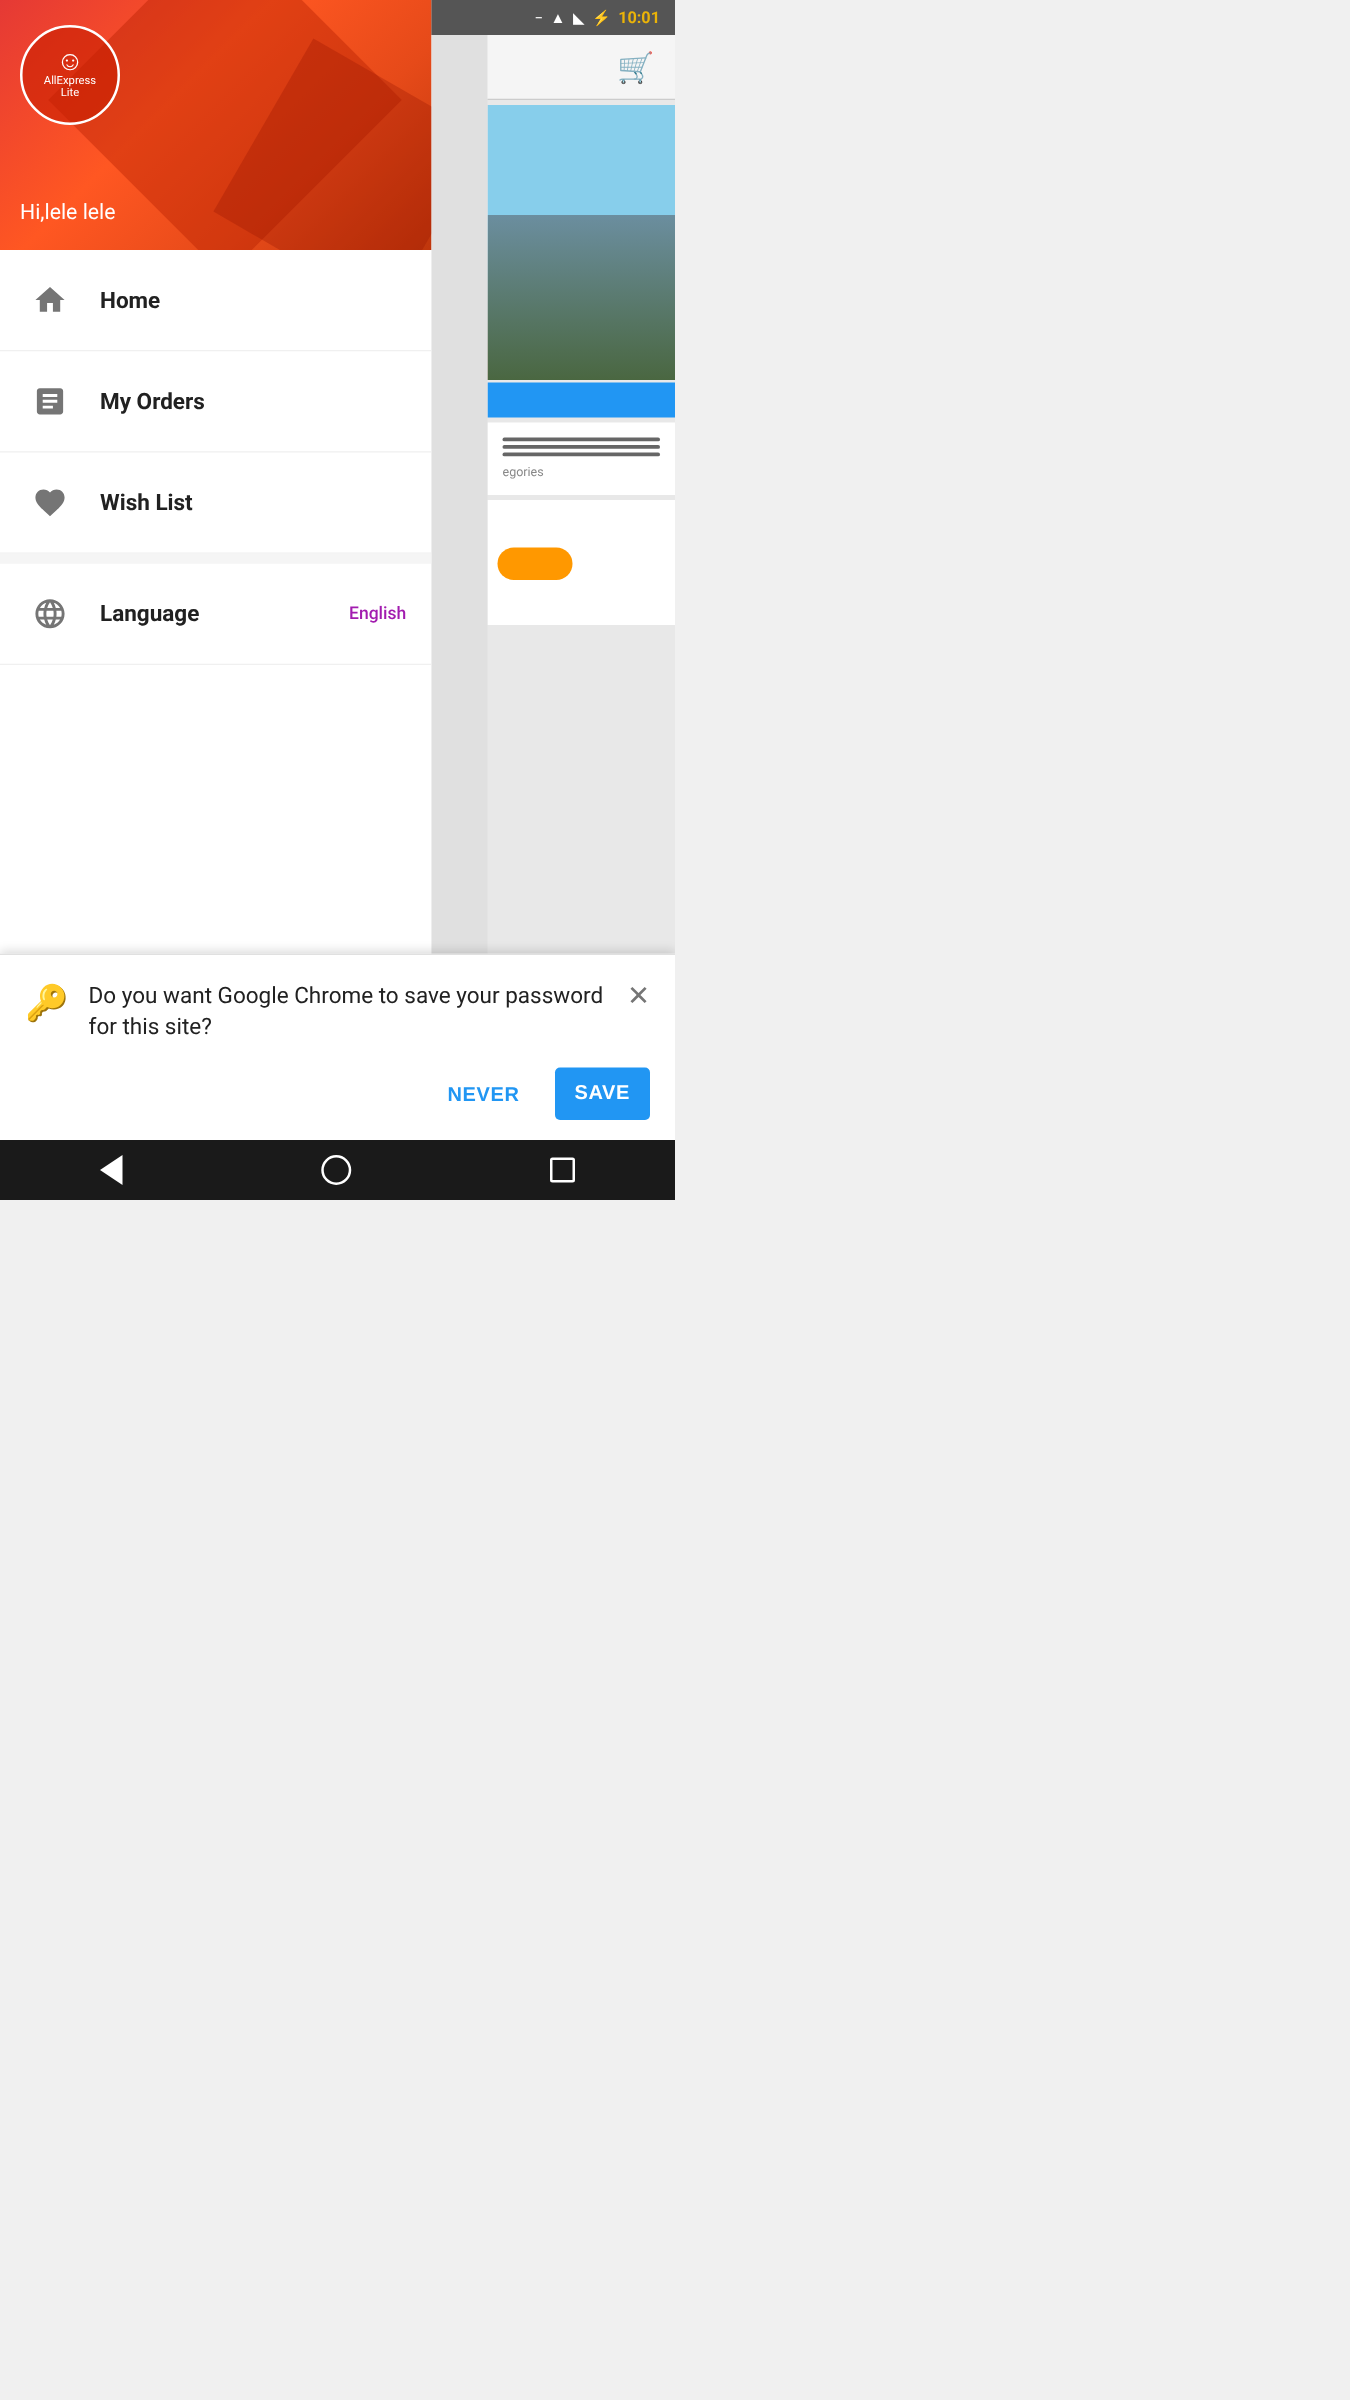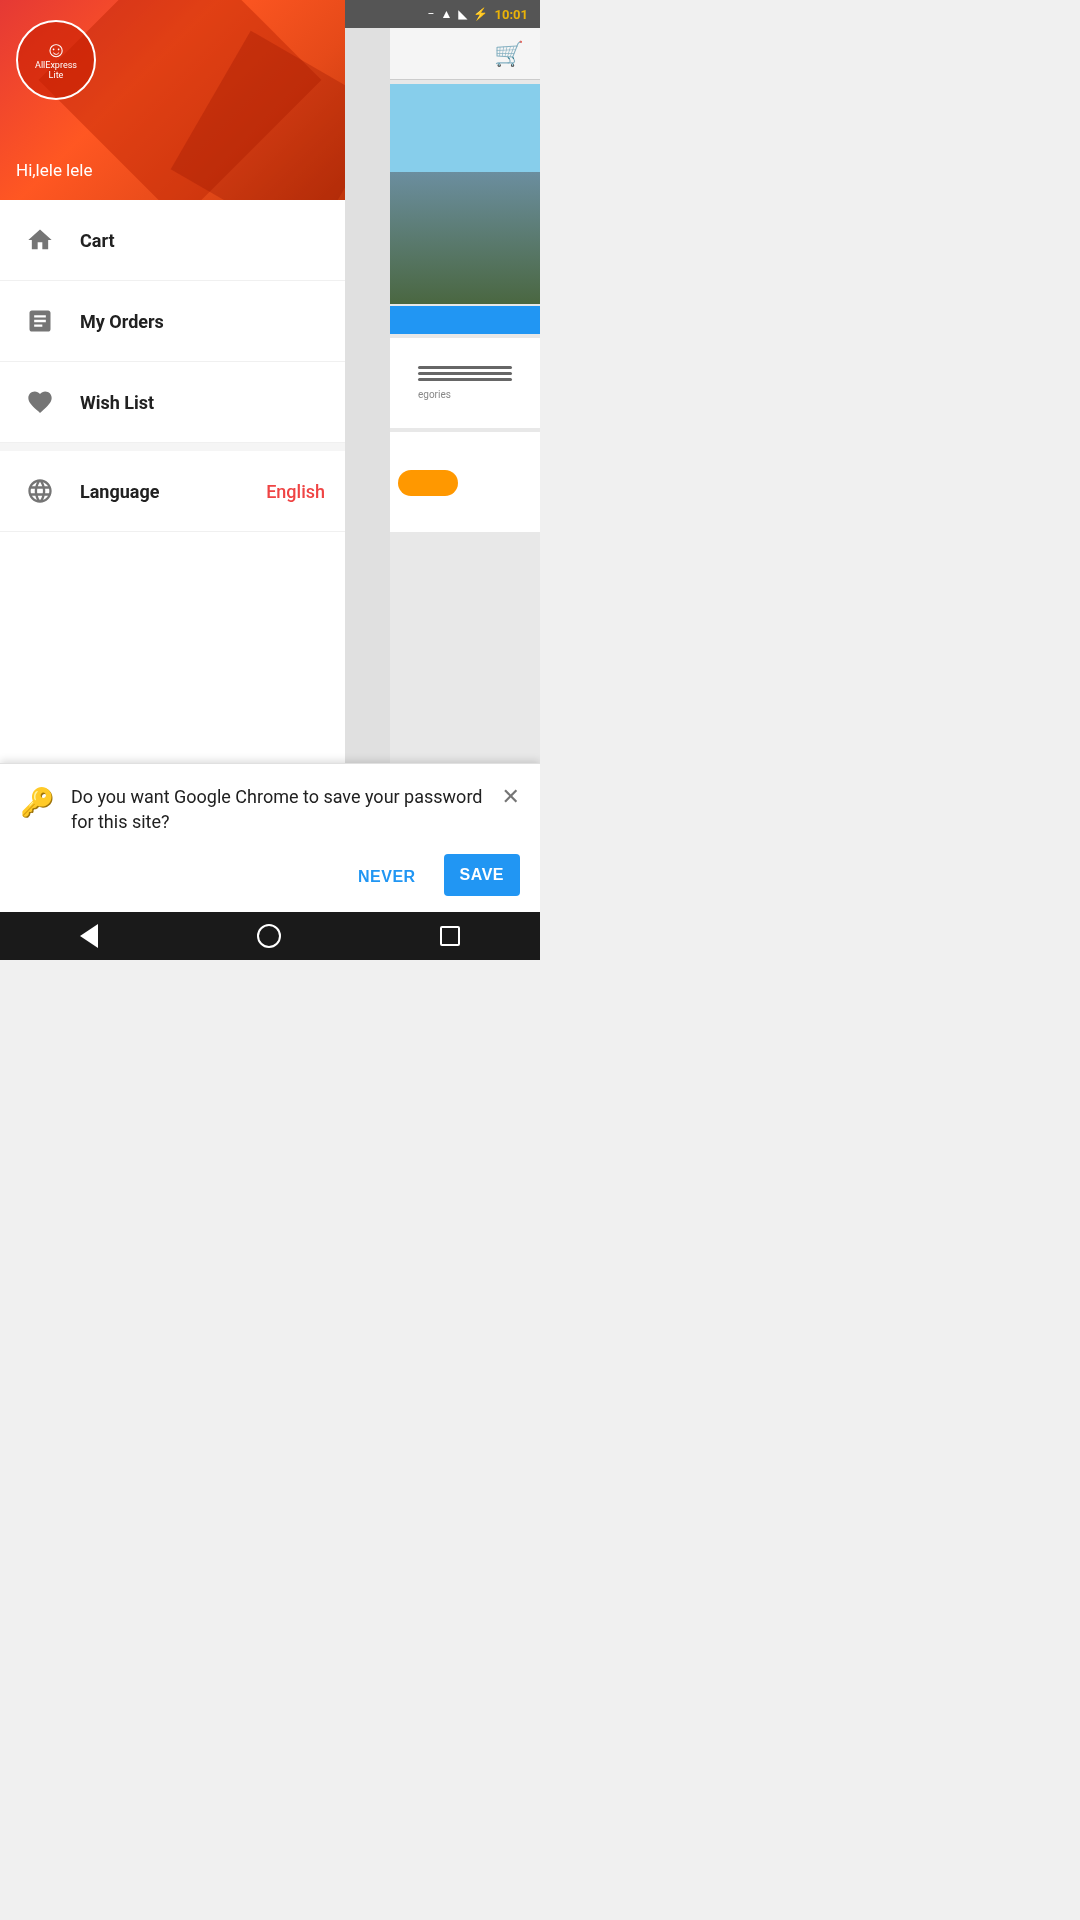--- a/index.html
+++ b/index.html
@@ -94,21 +94,21 @@
       background: linear-gradient(to bottom, #6B8E9F, #4a6741);
     }
     .bg-blue-bar {
       height: 28px;
       background: #2196F3;
       margin-top: 2px;
     }
     .bg-white-panel {
       background: white;
       margin-top: 4px;
-      padding: 24px;
+      padding: 8px;
     }
     .bg-hamburger {
       display: flex;
       flex-direction: column;
       gap: 3px;
       padding: 4px;
     }
     .bg-hamburger span {
       display: block;
       height: 3px;
@@ -237,22 +237,22 @@
     .menu-icon svg {
       fill: #757575;
     }
     .menu-label {
       font-size: 18px;
       font-weight: 700;
       color: #212121;
     }
     .menu-value {
       margin-left: auto;
-      font-size: 18px;
-      color: #ef4444;
+      font-size: 14px;
+      color: #a21caf;
       font-weight: 500;
     }
 
     .menu-section-divider {
       height: 8px;
       background: #f5f5f5;
     }
 
     
     .password-dialog {
@@ -405,21 +405,21 @@
   </div>
 
   <div class="drawer-menu">
 
     <div class="menu-item">
       <div class="menu-icon">
         <svg width="28" height="28" viewBox="0 0 24 24" xmlns="http://www.w3.org/2000/svg">
           <path d="M10 20v-6h4v6h5v-8h3L12 3 2 12h3v8z"></path>
         </svg>
       </div>
-      <span class="menu-label">Cart</span>
+      <span class="menu-label">Home</span>
     </div>
 
     <div class="menu-item">
       <div class="menu-icon">
         <svg width="28" height="28" viewBox="0 0 24 24" xmlns="http://www.w3.org/2000/svg">
           <path d="M19 3H5c-1.1 0-2 .9-2 2v14c0 1.1.9 2 2 2h14c1.1 0 2-.9 2-2V5c0-1.1-.9-2-2-2zm-5 14H7v-2h7v2zm3-4H7v-2h10v2zm0-4H7V7h10v2z"></path>
         </svg>
       </div>
       <span class="menu-label">My Orders</span>
     </div>

